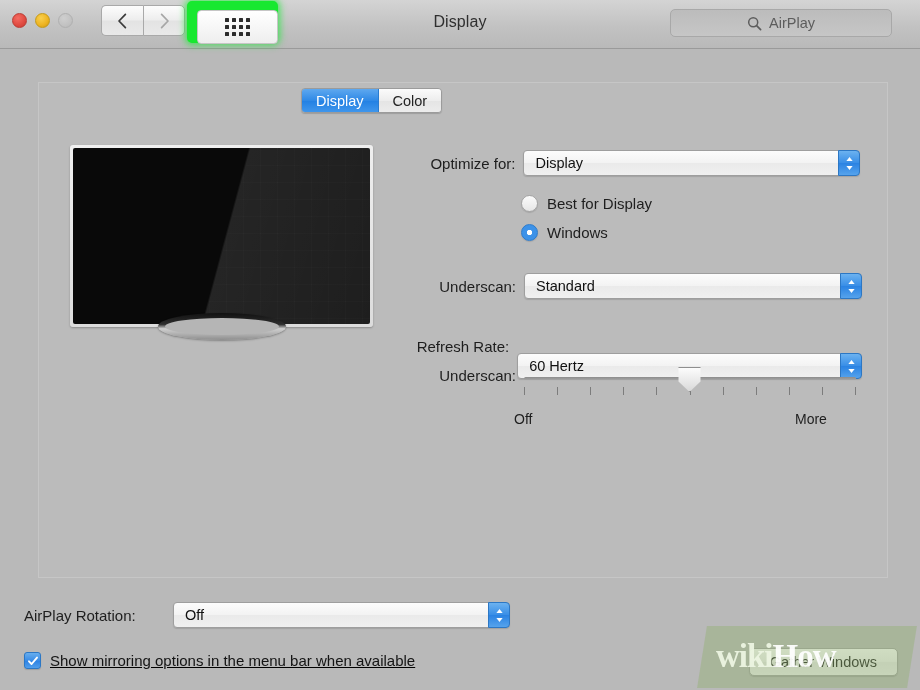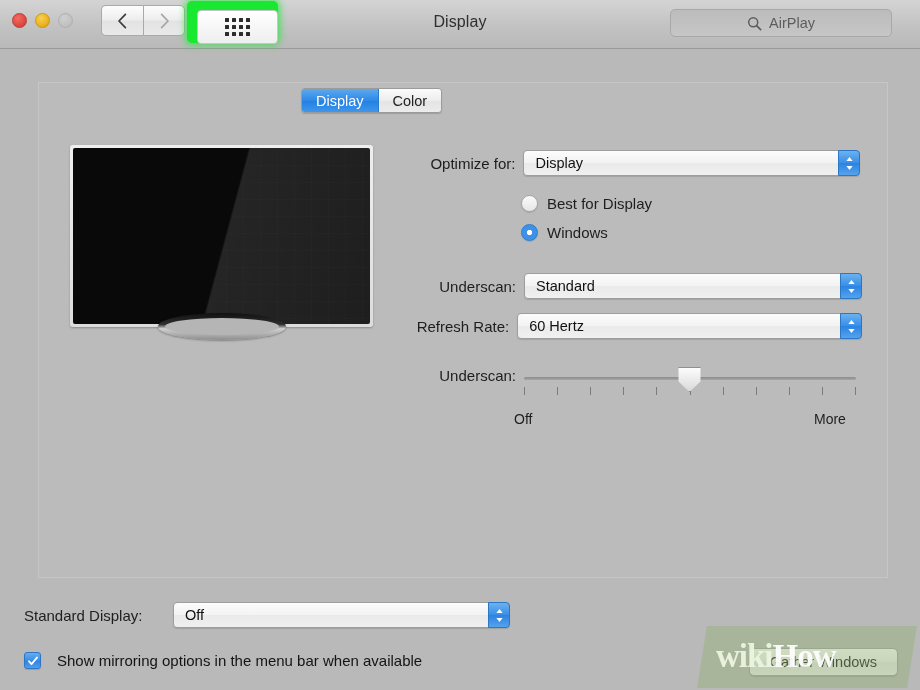--- a/index.html
+++ b/index.html
@@ -256,21 +256,21 @@
     border: 1px solid #8f8f8f;
     clip-path: polygon(6% 0%, 94% 0%, 94% 58%, 50% 100%, 6% 58%);
     filter: drop-shadow(0 1px 1px rgba(0,0,0,0.28));
   }
   .slider-end {
     position: absolute;
     font-size: 14px; color: #1e1e1e;
   }
 
   
-  .checkrow { position: absolute; left: 24px; top: 652px; display: flex; align-items: center; gap: 16px; }
+  .checkrow { position: absolute; left: 24px; top: 652px; display: flex; align-items: center; gap: 9px; text-decoration: underline; }
   .checkbox {
     width: 17px; height: 17px; border-radius: 3px;
     background: linear-gradient(to bottom, #68aeee 0%, #3a8ce6 50%, #2c81e3 51%, #519fec 100%);
     border: 1px solid #2b77c5;
     display: flex; align-items: center; justify-content: center;
     box-shadow: 0 1px 1px rgba(0,0,0,0.15);
   }
   .checkbox svg { display: block; }
   .checkrow .clabel { font-size: 15px; color: #141414; }
 
@@ -414,21 +414,21 @@
         <svg width="11" height="17" viewBox="0 0 11 17">
           <path d="M5.5 2 L8.6 6 L2.4 6 Z" fill="#ffffff"></path>
           <path d="M5.5 15 L8.6 11 L2.4 11 Z" fill="#ffffff"></path>
         </svg>
       </span>
     </div>
   </div>
 
   <div class="row" style="left:391px; top:313px; width:471px;">
     <span class="lbl" style="width:125px;">Refresh Rate:</span>
-    <div class="popup" style="width:364px; margin-left:8px;">
+    <div class="popup" style="width:364px; margin-left:8px;margin-top:40px;">
       <span class="val">60 Hertz</span>
       <span class="stepper">
         <svg width="11" height="17" viewBox="0 0 11 17">
           <path d="M5.5 2 L8.6 6 L2.4 6 Z" fill="#ffffff"></path>
           <path d="M5.5 15 L8.6 11 L2.4 11 Z" fill="#ffffff"></path>
         </svg>
       </span>
     </div>
   </div>
 
@@ -444,24 +444,24 @@
       <i style="left: 198.6px;"></i>
       <i style="left: 231.7px;"></i>
       <i style="left: 264.8px;"></i>
       <i style="left: 297.9px;"></i>
       <i style="left: 331px;"></i>
     </div>
   <div class="thumb">
     <div class="shape"></div>
   </div>
   <span class="slider-end" style="left:514px; top:411px;">Off</span>
-  <span class="slider-end" style="left:814px; top:411px;">More</span>
+  <span class="slider-end" style="left:795px; top:411px;">More</span>
 
   <div class="row" style="left:24px; top:602px; width:490px;">
-    <span class="lbl" style="width:141px; text-align:left;">Standard Display:</span>
+    <span class="lbl" style="width:141px; text-align:left;">AirPlay Rotation:</span>
     <div class="popup" style="width:337px; margin-left:8px;">
       <span class="val">Off</span>
       <span class="stepper">
         <svg width="11" height="17" viewBox="0 0 11 17">
           <path d="M5.5 2 L8.6 6 L2.4 6 Z" fill="#ffffff"></path>
           <path d="M5.5 15 L8.6 11 L2.4 11 Z" fill="#ffffff"></path>
         </svg>
       </span>
     </div>
   </div>

